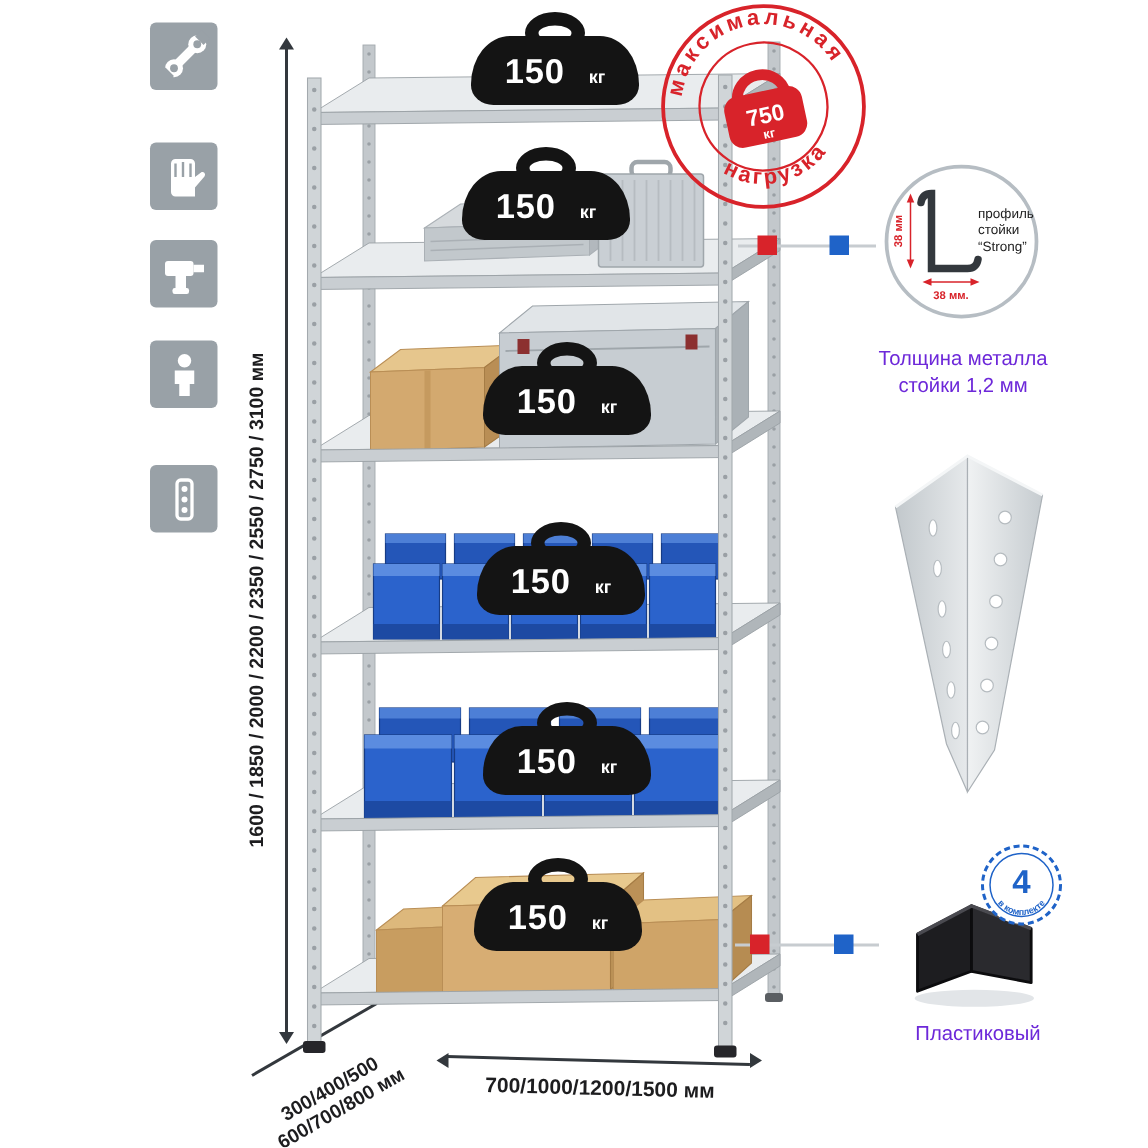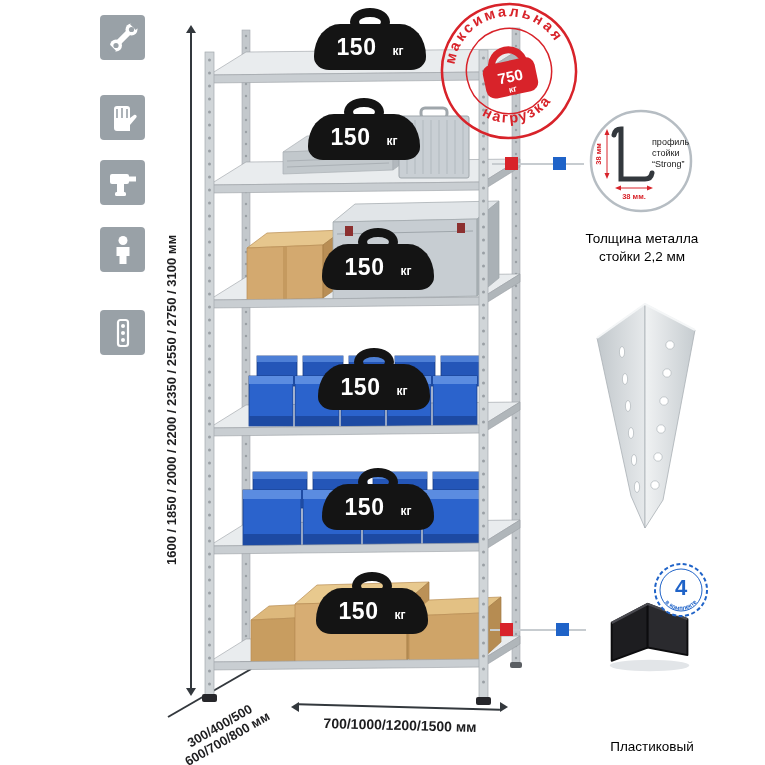--- a/index.html
+++ b/index.html
@@ -24,21 +24,21 @@
 .varrow.down{top:688px;border-top:8px solid #33383d}
 .hline{position:absolute;left:298px;top:706px;width:202px;height:2px;background:#33383d;transform:rotate(1.5deg)}
 .harrow{position:absolute;top:702px;width:0;height:0;border-top:5px solid transparent;border-bottom:5px solid transparent}
 .harrow.left{left:291px;border-right:8px solid #33383d}
 .harrow.right{left:500px;border-left:8px solid #33383d}
 .dline{position:absolute;left:168px;top:716px;width:96px;height:2px;background:#33383d;transform:rotate(-30deg);transform-origin:left center}
 .dim{position:absolute;font-weight:bold;font-size:13px;color:#1d1d1f;white-space:nowrap;z-index:3}
 .height-label{left:171px;top:400px;transform:translate(-50%,-50%) rotate(-90deg)}
 .depth-label{left:224px;top:733px;transform:translate(-50%,-50%) rotate(-30deg);text-align:center;line-height:1.15}
 .width-label{left:400px;top:717px;transform:translate(-50%,0) rotate(1.5deg);font-size:14px}
-.caption{position:absolute;font-size:13.5px;color:#000000;text-align:center;width:170px;line-height:1.3;z-index:3}
+.caption{position:absolute;font-size:13.5px;color:#6d28d9;text-align:center;width:170px;line-height:1.3;z-index:3}
 .profile-circle{position:absolute;left:588px;top:108px;z-index:3}
 .post-graphic{position:absolute;left:583px;top:300px;z-index:3}
 .foot-graphic{position:absolute;left:598px;top:585px;z-index:3}
 .foot-badge{position:absolute;left:653px;top:562px;z-index:4}
 </style>
 </head>
 <body>
 
 <div class="canvas">
 
@@ -354,21 +354,21 @@
       <text x="46" y="91" text-anchor="middle" font-size="7.5" fill="#d8232a" font-weight="bold">38 мм.</text>
     </g>
     <g fill="#222" font-size="9">
       <text x="64" y="37">профиль</text>
       <text x="64" y="48">стойки</text>
       <text x="64" y="59">“Strong”</text>
     </g>
   </svg>
   <div class="caption" style="left:557px;top:230px">
     <div>Толщина металла</div>
-    <div>стойки 2,2 мм</div>
+    <div>стойки 1,2 мм</div>
   </div>
 
   <svg class="post-graphic" width="125" height="235" viewBox="0 0 125 235">
     <defs>
       <linearGradient id="gL" x1="0" y1="0" x2="1" y2="0">
         <stop offset="0" stop-color="#c2c8cc"></stop>
           <stop offset="1" stop-color="#e6e9eb"></stop>
       </linearGradient>
       <linearGradient id="gR" x1="0" y1="0" x2="1" y2="0">
         <stop offset="0" stop-color="#f0f2f3"></stop>
@@ -404,21 +404,21 @@
   </svg>
   <svg class="foot-badge" width="56" height="56" viewBox="0 0 56 56">
     <defs>
       <path id="footArc" d="M 8,28 A 20 20 0 0 0 48,28"></path>
     </defs>
     <circle cx="28" cy="28" r="26" fill="#fff" stroke="#1f63c8" stroke-width="2" stroke-dasharray="4 2.5"></circle>
     <circle cx="28" cy="28" r="21" fill="#fff" stroke="#1f63c8" stroke-width="1"></circle>
     <text x="28" y="33" text-anchor="middle" fill="#1f63c8" font-size="22" font-weight="bold">4</text>
     <text fill="#1f63c8" font-size="6" font-weight="bold" text-anchor="middle"><textPath href="#footArc" startOffset="50%">в комплекте</textPath></text>
   </svg>
-  <div class="caption" style="left:567px;top:738px">
+  <div class="caption" style="left:567px;top:680px">
     <div>Пластиковый</div>
   </div>
 
   <div class="hline"></div>
   <div class="harrow left"></div>
   <div class="harrow right"></div>
   <div class="dim width-label">700/1000/1200/1500 мм</div>
 
   <div class="dline"></div>
   <div class="dim depth-label">

